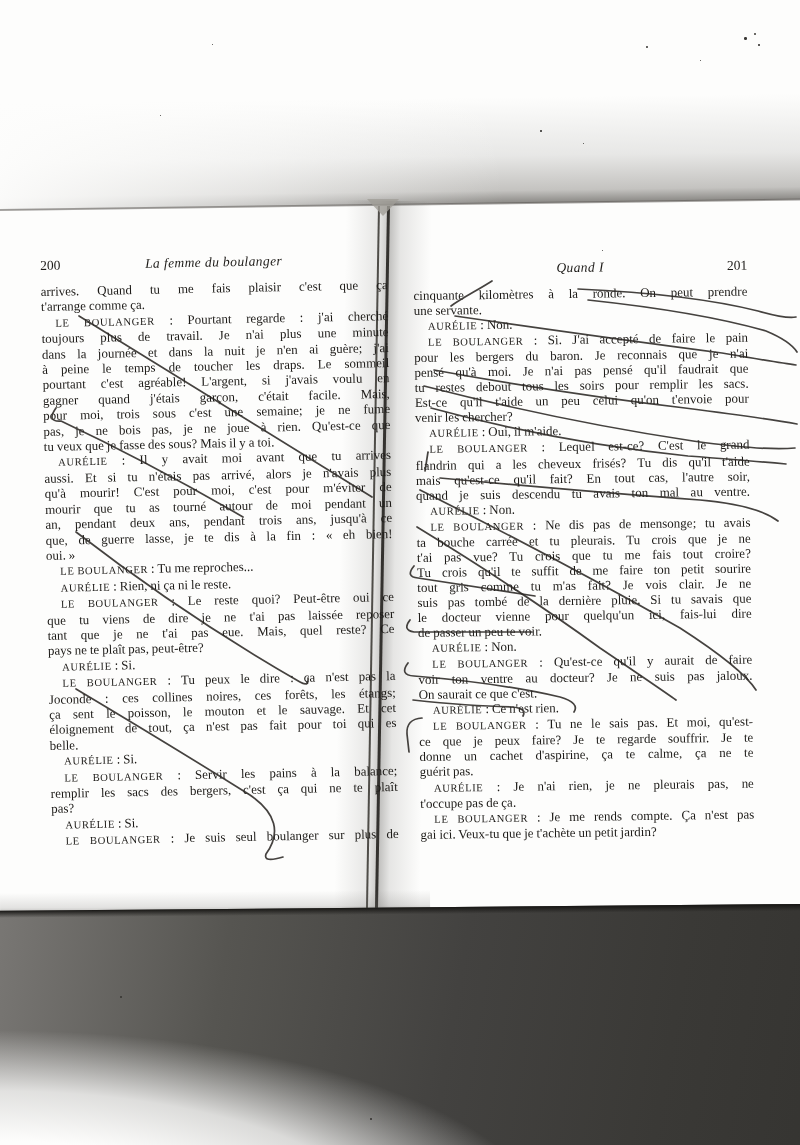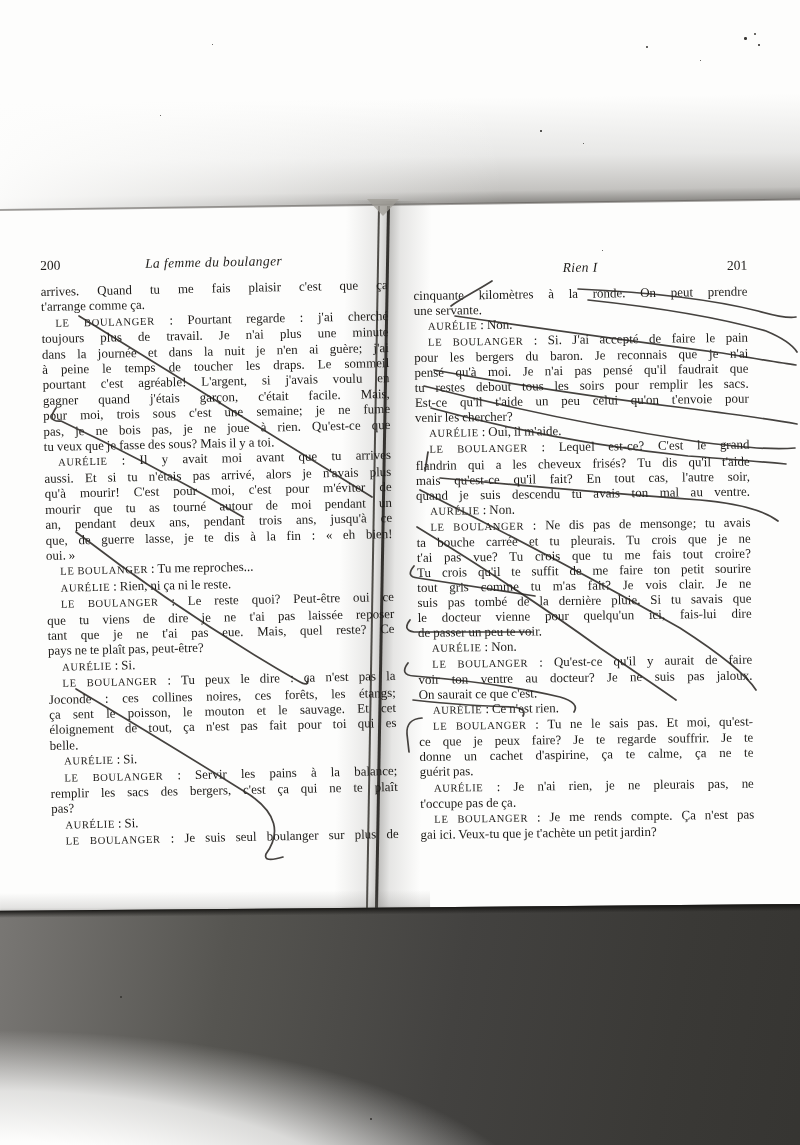--- a/index.html
+++ b/index.html
@@ -143,21 +143,21 @@
         <div class="tl">remplir les sacs des bergers, c'est ça qui ne te plaît</div>
         <div class="tl end">pas?</div>
         <div class="tl ind end"><span class="sp">AURÉLIE</span> : Si.</div>
         <div class="tl ind"><span class="sp">LE BOULANGER</span> : Je suis seul boulanger sur plus de</div>
       </div>
   </div>
 
   <div class="page-text right-text">
     <div class="hdr">
       <span></span>
-      <span class="rtitle">Rien I</span>
+      <span class="rtitle">Quand I</span>
       <span class="pgno-r">201</span>
     </div>
     <div class="body-lines" id="right-lines">
         <div class="tl">cinquante kilomètres à la ronde. On peut prendre</div>
         <div class="tl end">une servante.</div>
         <div class="tl ind end"><span class="sp">AURÉLIE</span> : Non.</div>
         <div class="tl ind"><span class="sp">LE BOULANGER</span> : Si. J'ai accepté de faire le pain</div>
         <div class="tl">pour les bergers du baron. Je reconnais que je n'ai</div>
         <div class="tl">pensé qu'à moi. Je n'ai pas pensé qu'il faudrait que</div>
         <div class="tl">tu restes debout tous les soirs pour remplir les sacs.</div>

